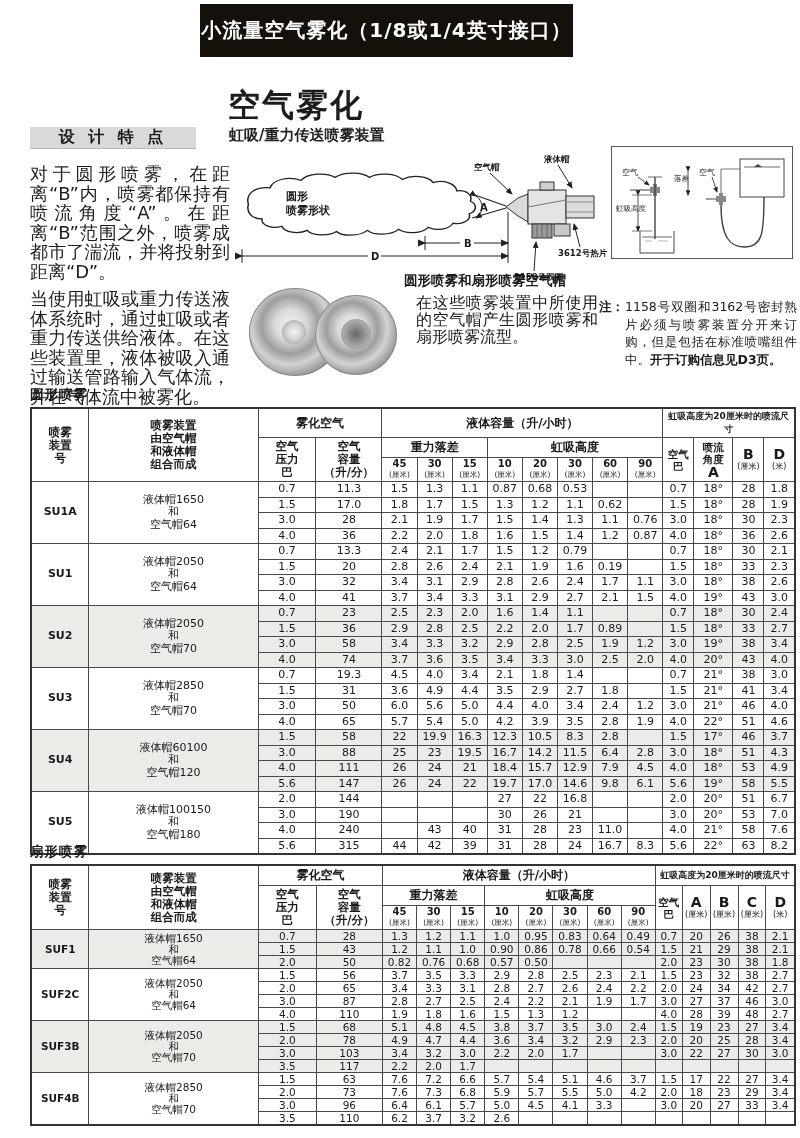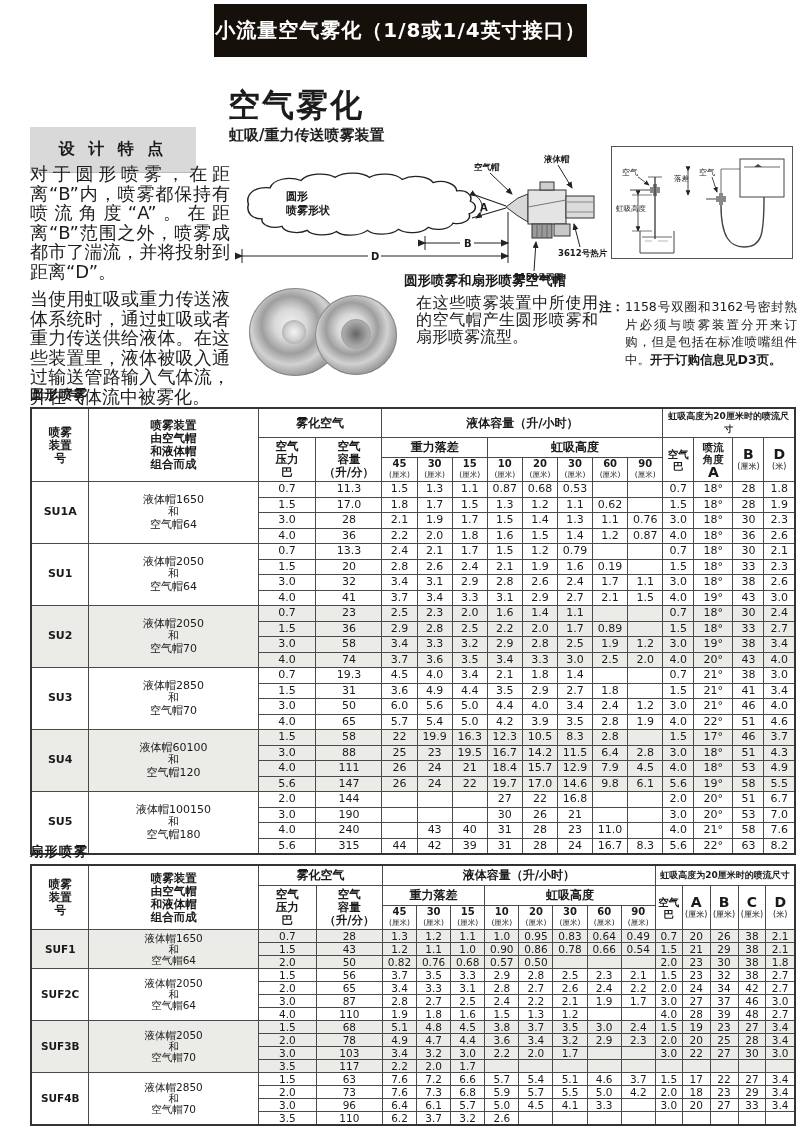--- a/index.html
+++ b/index.html
@@ -1,27 +1,27 @@
 <!DOCTYPE html>
 <html><head>
 <meta charset="utf-8">
 <style>
   * { box-sizing: border-box; margin: 0; padding: 0; }
   html,body { background:#fff; }
   body { font-family:"DejaVu Sans","Liberation Sans",sans-serif; color:#1a1a1a; }
   #page { position:relative; width:800px; height:1138px; background:#fff; overflow:hidden; margin:0 auto; }
 
-  .banner { position:absolute; left:214px; top:4px; width:373px; height:53px;
+  .banner { position:absolute; left:200px; top:4px; width:373px; height:53px;
     background:#16100b; color:#fff; display:flex; align-items:center; justify-content:center;
     font-size:20px; font-weight:bold; letter-spacing:1px; }
 
   .main-title { position:absolute; left:228px; top:84px; font-size:32px; font-weight:bold; color:#1c1c1c; letter-spacing:2px; }
   .subtitle  { position:absolute; left:229px; top:126px; font-size:15px; font-weight:bold; color:#222; }
 
-  .design-box { position:absolute; left:30px; top:127px; width:166px; height:46px; background:#d9d9d9;
+  .design-box { position:absolute; left:30px; top:127px; width:166px; height:22px; background:#d9d9d9;
     display:flex; align-items:center; justify-content:center; font-size:16px; font-weight:bold; letter-spacing:4px; border-bottom:1px solid #bbb; }
 
   .left-para { position:absolute; left:30px; top:164px; width:200px; font-size:18px; line-height:19.5px;
     text-align:justify; color:#1d1d1d; }
   .left-para p + p { margin-top:8px; }
 
   .cap-photo { position:absolute; border-radius:50%;
     background:radial-gradient(circle at 45% 42%, #f2f2f2 0%, #d9d9d9 22%, #9e9e9e 40%, #d2d2d2 55%, #8d8d8d 75%, #c9c9c9 88%, #7f7f7f 100%);
     box-shadow:0 0 0 1px #888 inset; }
   #capA { left:249px; top:288px; width:92px; height:88px; }

